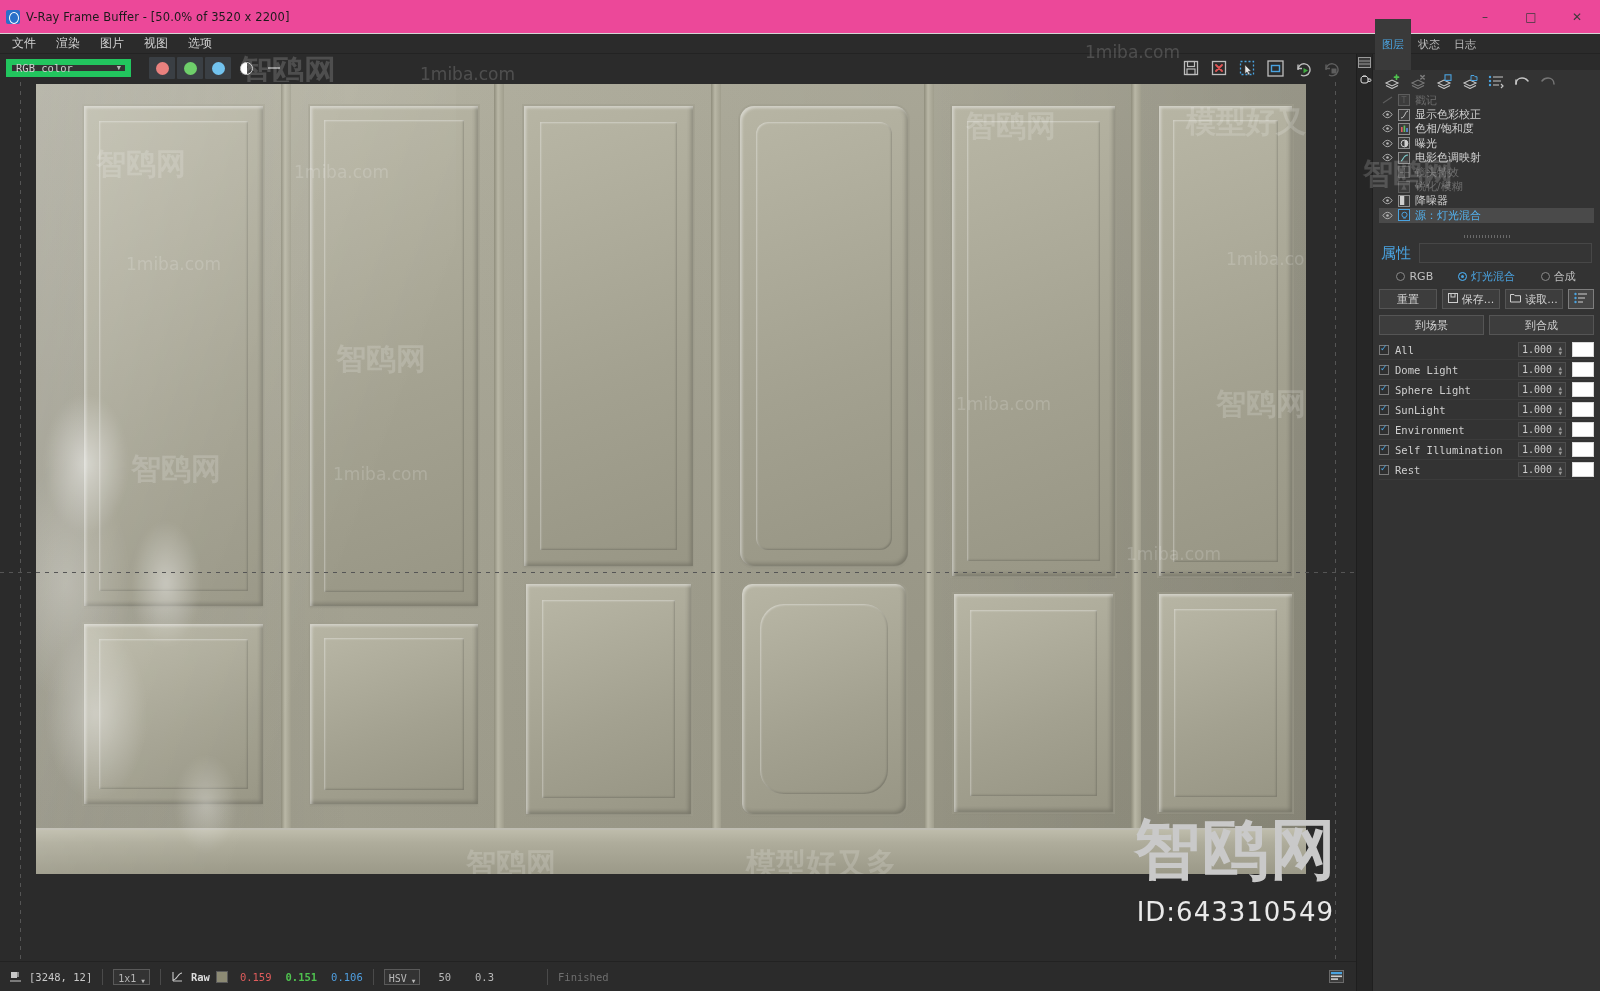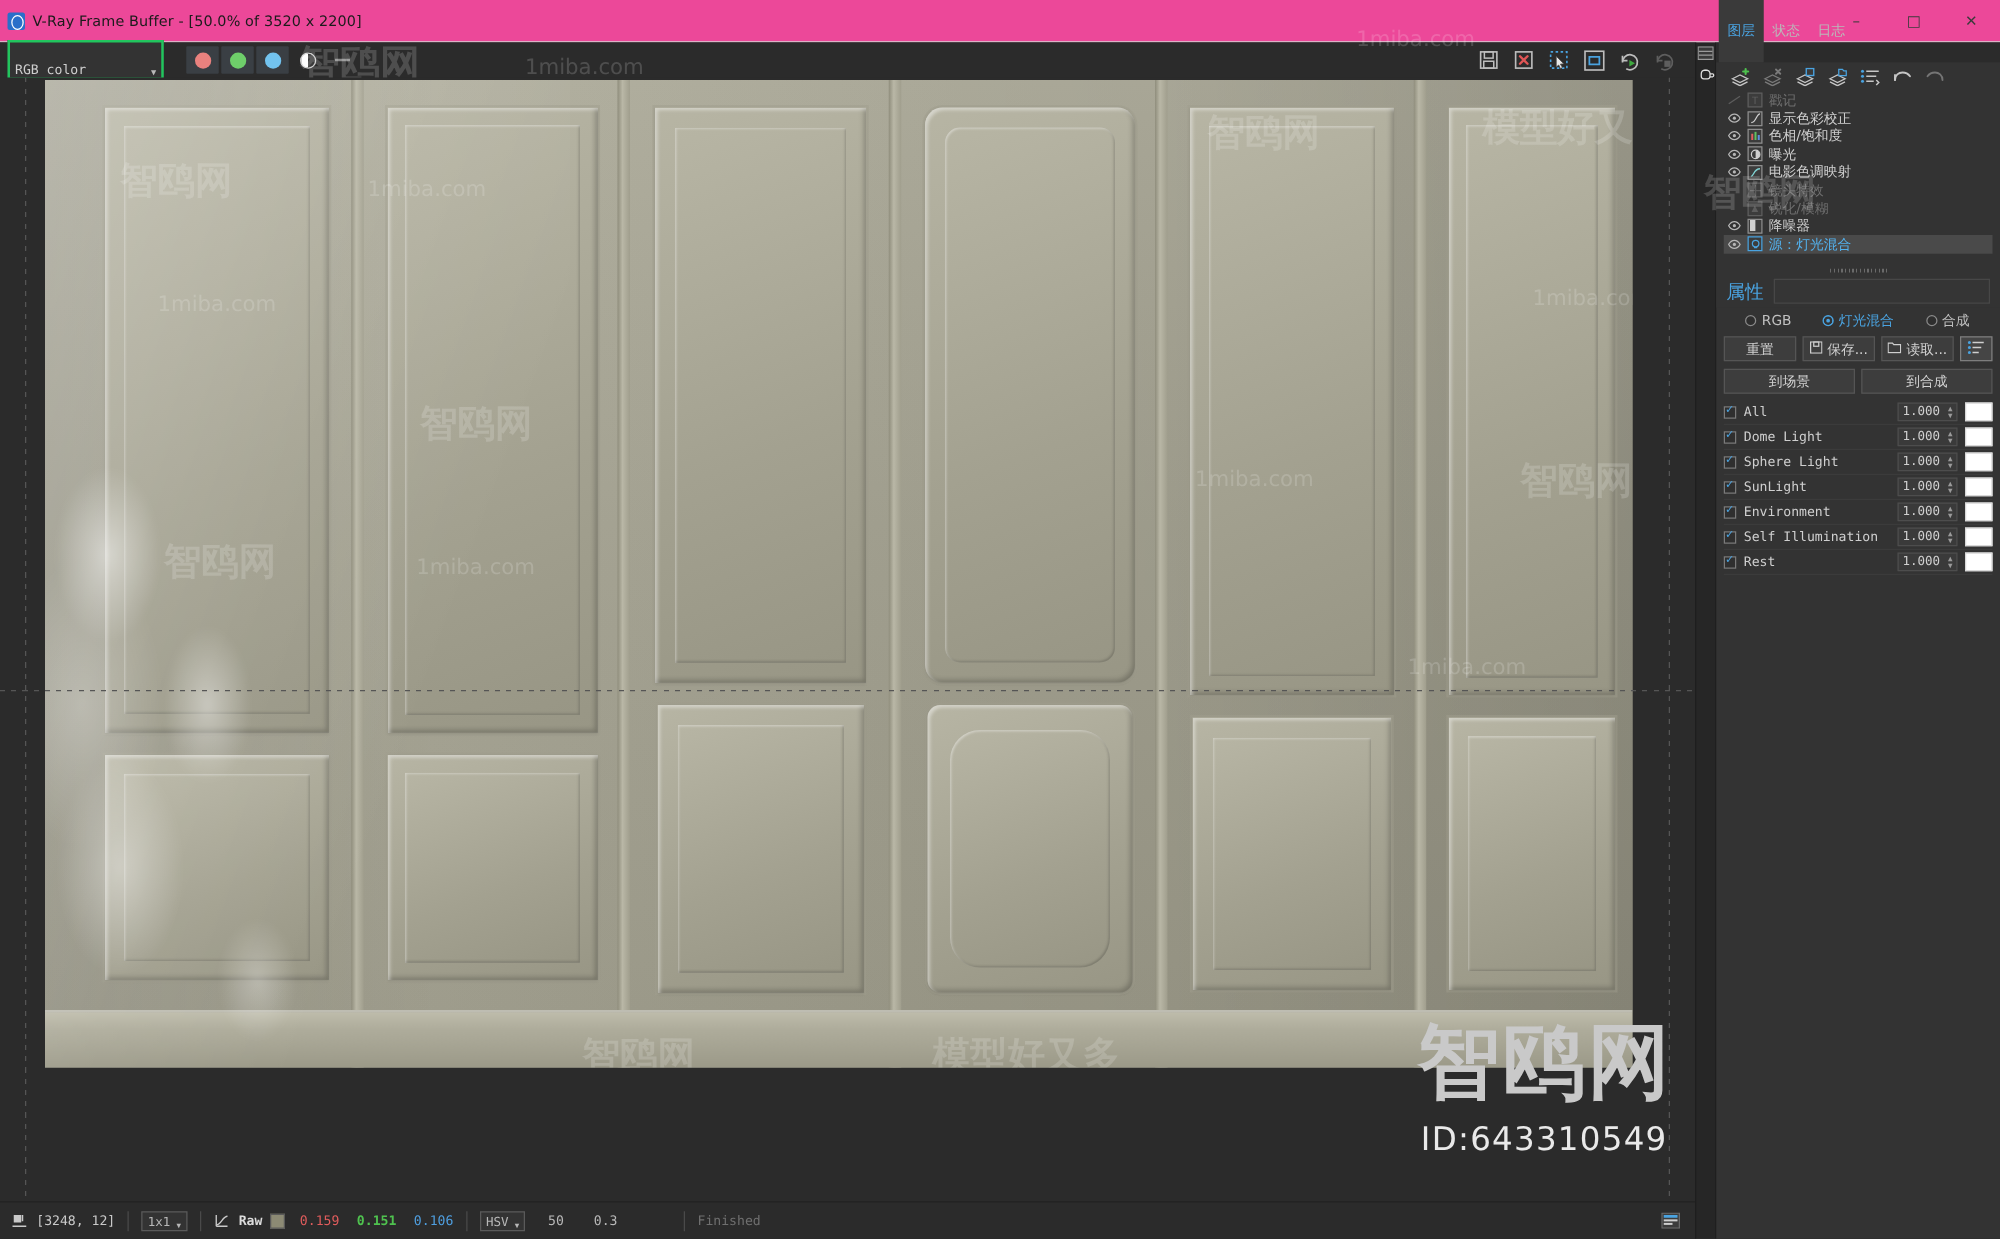--- a/index.html
+++ b/index.html
@@ -19,21 +19,21 @@
   
   .menubar { height:20px; background:#2b2b2b; display:flex; align-items:center; padding-left:10px; gap:16px; flex:0 0 auto; border-bottom:1px solid #232323; }
   .menu-item { font-size:12px; color:#cfcfcf; padding:1px 2px; }
 
   
   .body { flex:1 1 auto; display:flex; min-height:0; }
   .left { flex:1 1 auto; display:flex; flex-direction:column; min-width:0; background:#2b2b2b; }
 
   
   .toolbar { height:28px; background:#2b2b2b; display:flex; align-items:center; padding:0 6px; gap:4px; position:relative; }
-  .combo { width:125px; height:32px; background:#333; border:2px solid #22c55e; display:flex; align-items:flex-end; padding:0 4px; font-family:"DejaVu Sans Mono","Liberation Mono",monospace; font-size:10.5px; color:#cfcfcf; }
+  .combo { width:125px; height:18px; background:#333; border:6px solid #22c55e; display:flex; align-items:center; padding:0 4px; font-family:"DejaVu Sans Mono","Liberation Mono",monospace; font-size:10.5px; color:#cfcfcf; }
   .combo .arrow { margin-left:auto; font-size:7px; color:#b9b9b9; }
   .chgroup { display:flex; align-items:center; gap:2px; margin-left:14px; }
   .chbtn { width:26px; height:22px; background:#3a3f44; display:flex; align-items:center; justify-content:center; border-radius:1px; }
   .dot { width:13px; height:13px; border-radius:50%; }
   .dot.r { background:#e9817e; }
   .dot.g { background:#6ece6a; }
   .dot.b { background:#72c3ef; }
   .alpha { width:13px; height:13px; border-radius:50%; background:linear-gradient(90deg,#fff 50%,#3a3a3a 50%); border:1px solid #cfcfcf; }
   .mono-btn { width:26px; height:22px; display:flex; align-items:center; justify-content:center; }
   .dash { width:12px; height:2px; background:#8c8c8c; }
@@ -145,20 +145,27 @@
   <div class="titlebar">
     <div class="tb-icon"></div>
     <div class="tb-title">V-Ray Frame Buffer - [50.0% of 3520 x 2200]</div>
     <div class="tb-ctrls">
       <div class="tb-btn">–</div>
       <div class="tb-btn">□</div>
       <div class="tb-btn close">✕</div>
     </div>
   </div>
 
+  <div class="menubar">
+    <div class="menu-item">文件</div>
+    <div class="menu-item">渲染</div>
+    <div class="menu-item">图片</div>
+    <div class="menu-item">视图</div>
+    <div class="menu-item">选项</div>
+  </div>
 
   <div class="body">
 
     <div class="left">
 
       <div class="toolbar">
         <div class="combo">
           <span>RGB color</span>
           <span class="arrow">▼</span>
         </div>

